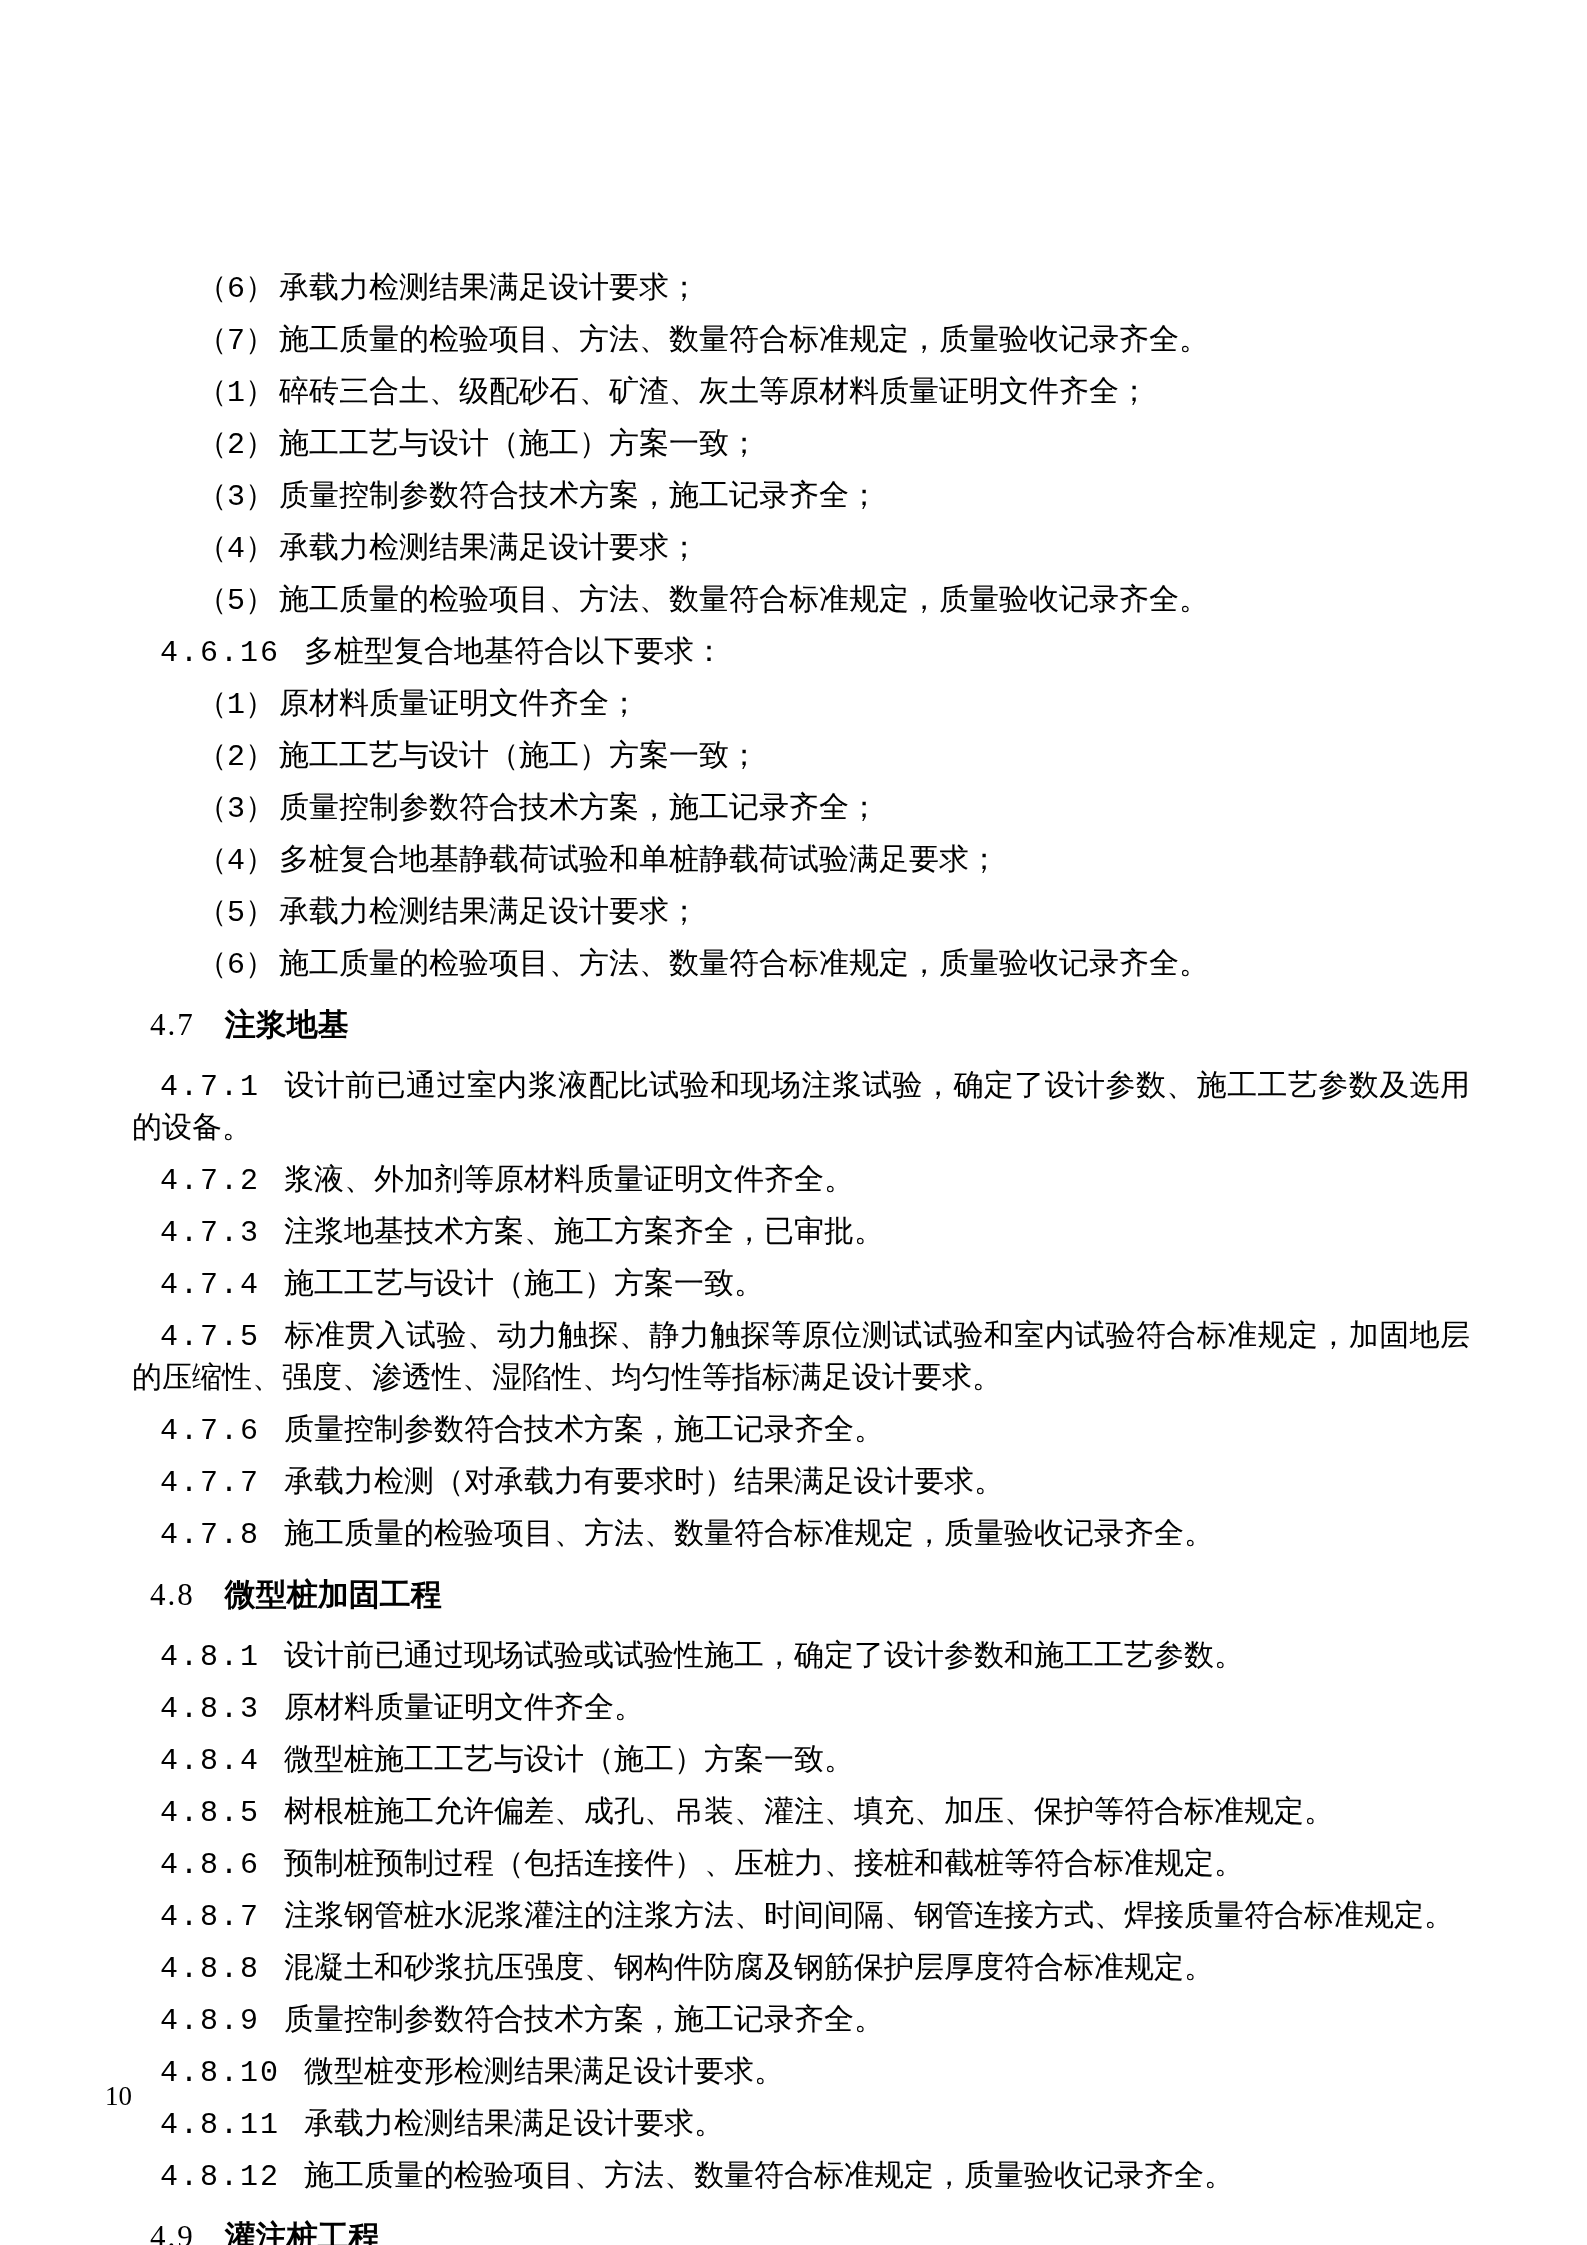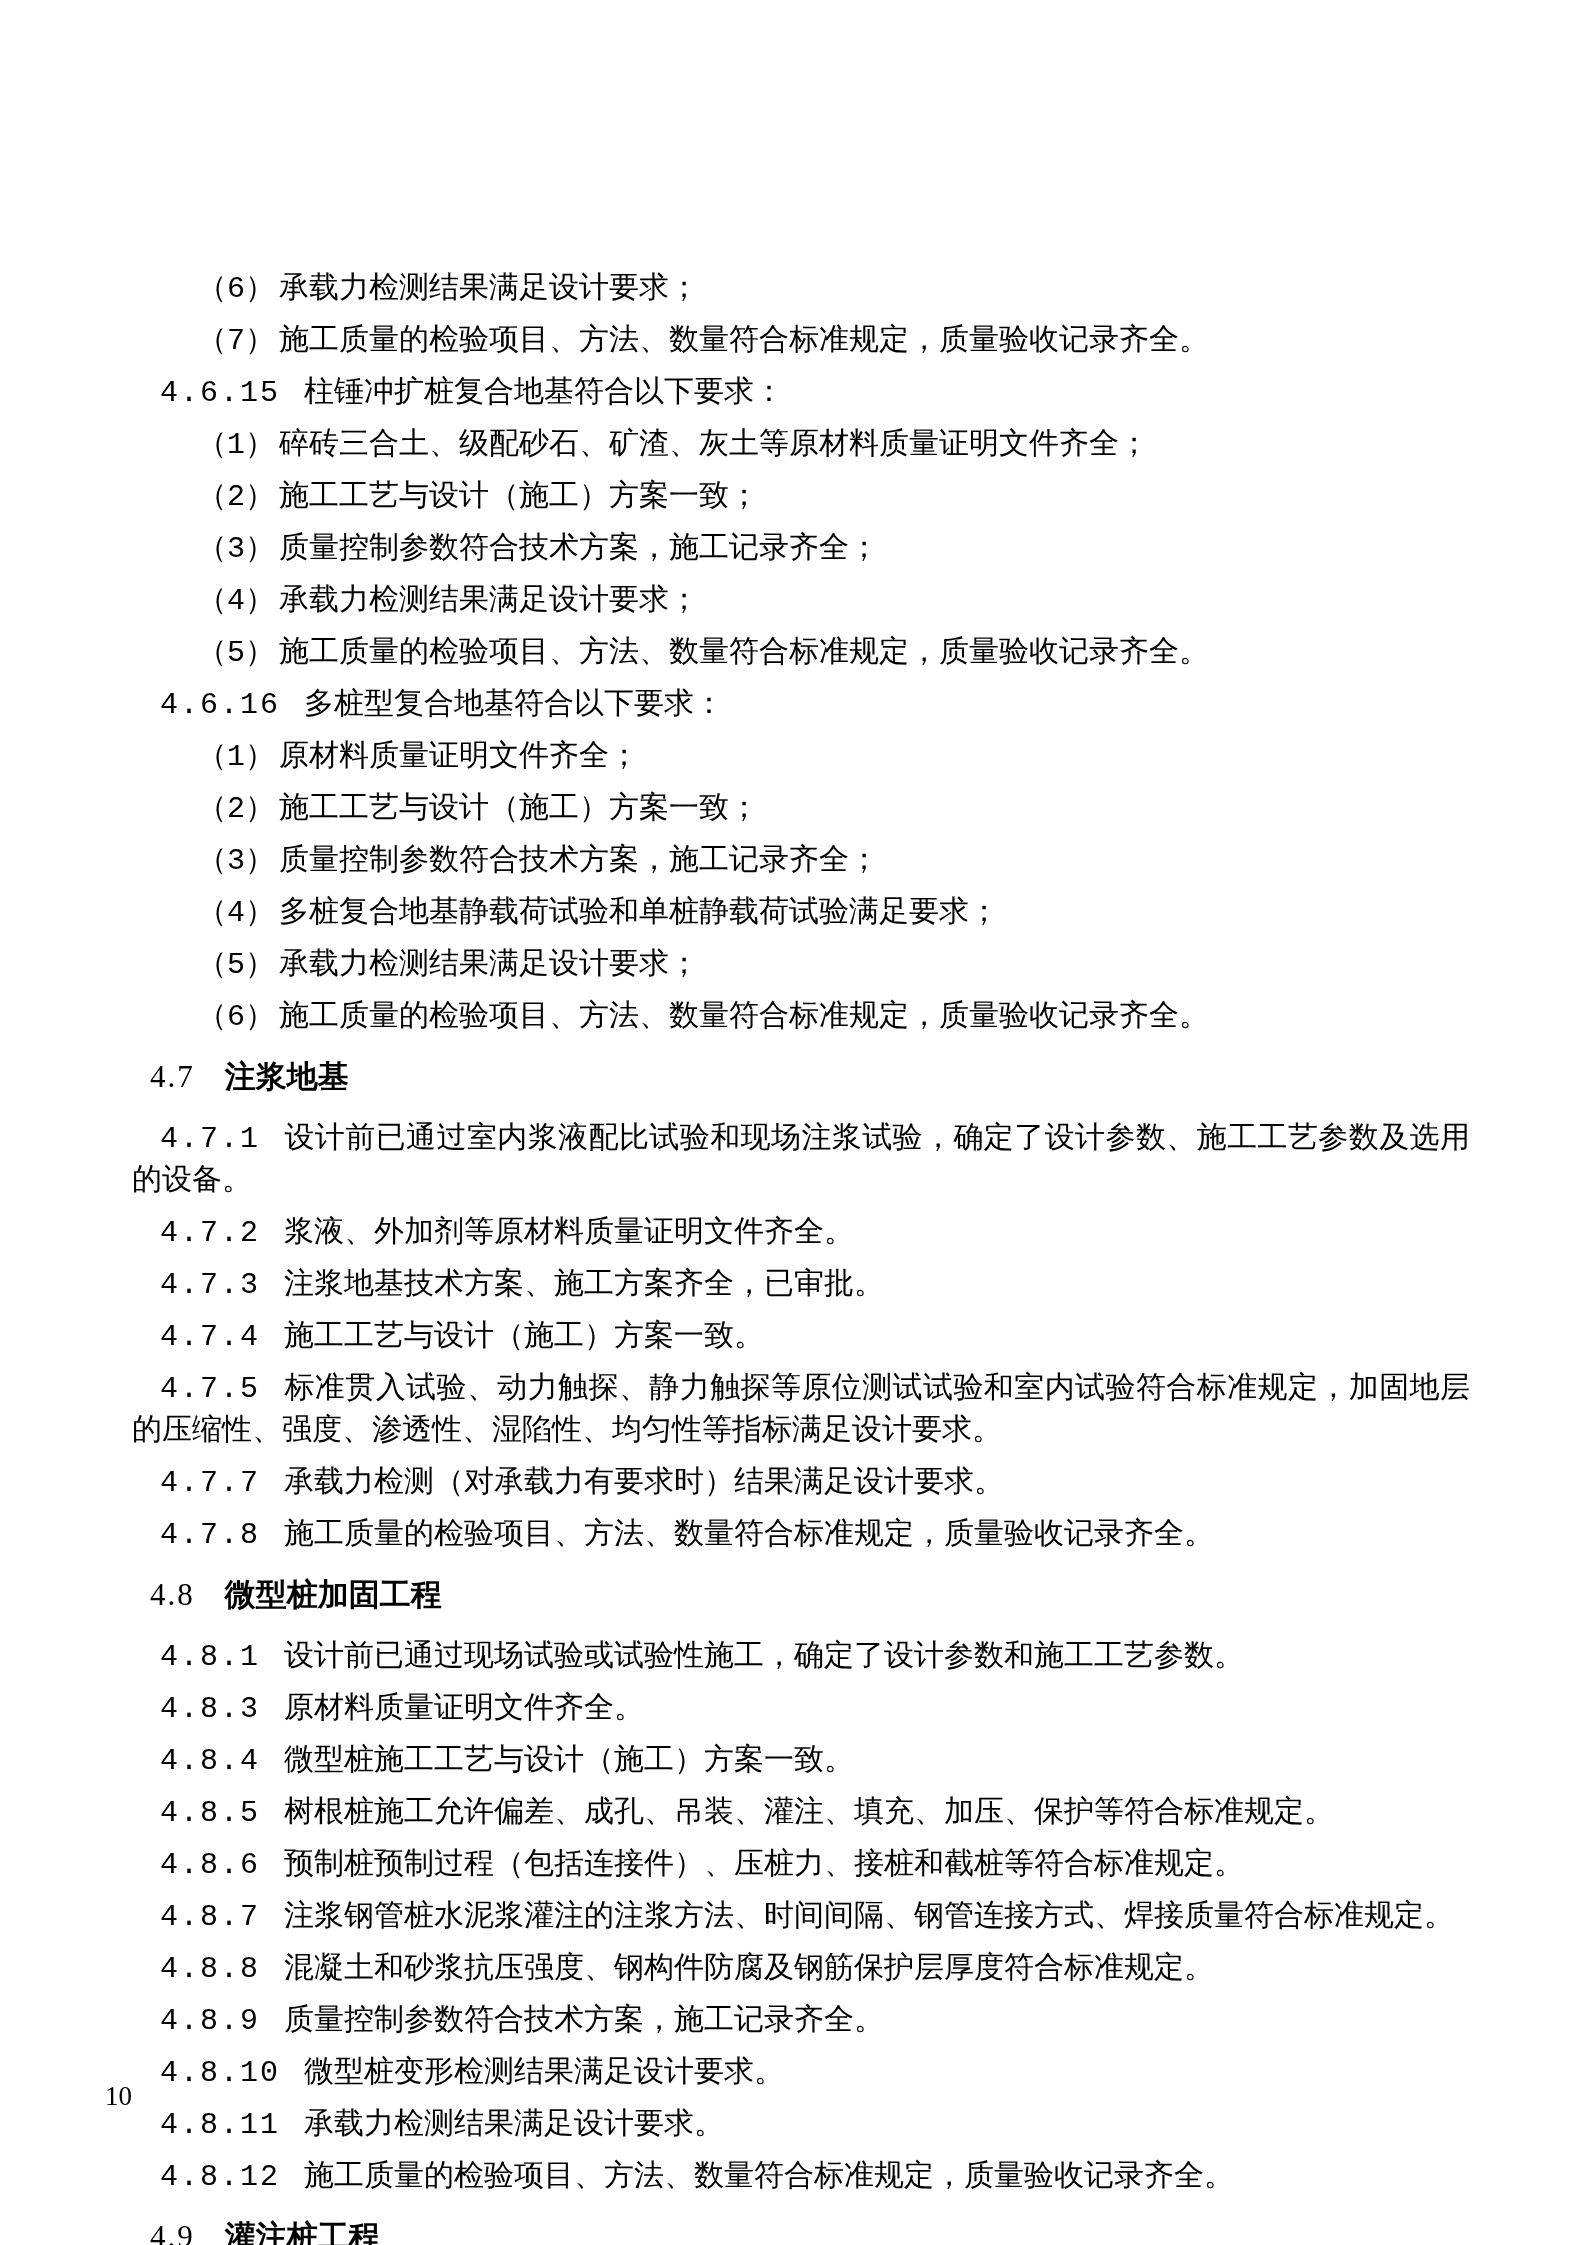--- a/index.html
+++ b/index.html
@@ -57,39 +57,39 @@
     font-size: 27px;
     line-height: 36px;
   }
 </style>
 </head>
 <body>
 
 <main class="page-content" id="content">
     <p class="sub"><span class="label">（6）</span><span class="txt">承载力检测结果满足设计要求；</span></p>
     <p class="sub"><span class="label">（7）</span><span class="txt">施工质量的检验项目、方法、数量符合标准规定，质量验收记录齐全。</span></p>
-    <p class="clause"><span class="num">4.6.15</span><span class="txt">柱锤冲扩桩复合地基符合以下要求：</span></p>
     <p class="sub"><span class="label">（1）</span><span class="txt">碎砖三合土、级配砂石、矿渣、灰土等原材料质量证明文件齐全；</span></p>
     <p class="sub"><span class="label">（2）</span><span class="txt">施工工艺与设计（施工）方案一致；</span></p>
     <p class="sub"><span class="label">（3）</span><span class="txt">质量控制参数符合技术方案，施工记录齐全；</span></p>
     <p class="sub"><span class="label">（4）</span><span class="txt">承载力检测结果满足设计要求；</span></p>
     <p class="sub"><span class="label">（5）</span><span class="txt">施工质量的检验项目、方法、数量符合标准规定，质量验收记录齐全。</span></p>
     <p class="clause"><span class="num">4.6.16</span><span class="txt">多桩型复合地基符合以下要求：</span></p>
     <p class="sub"><span class="label">（1）</span><span class="txt">原材料质量证明文件齐全；</span></p>
     <p class="sub"><span class="label">（2）</span><span class="txt">施工工艺与设计（施工）方案一致；</span></p>
     <p class="sub"><span class="label">（3）</span><span class="txt">质量控制参数符合技术方案，施工记录齐全；</span></p>
     <p class="sub"><span class="label">（4）</span><span class="txt">多桩复合地基静载荷试验和单桩静载荷试验满足要求；</span></p>
     <p class="sub"><span class="label">（5）</span><span class="txt">承载力检测结果满足设计要求；</span></p>
     <p class="sub"><span class="label">（6）</span><span class="txt">施工质量的检验项目、方法、数量符合标准规定，质量验收记录齐全。</span></p>
     <h2 class="heading"><span class="num">4.7</span><span class="title">注浆地基</span></h2>
     <p class="clause"><span class="num">4.7.1</span><span class="txt">设计前已通过室内浆液配比试验和现场注浆试验，确定了设计参数、施工工艺参数及选用的设备。</span></p>
     <p class="clause"><span class="num">4.7.2</span><span class="txt">浆液、外加剂等原材料质量证明文件齐全。</span></p>
     <p class="clause"><span class="num">4.7.3</span><span class="txt">注浆地基技术方案、施工方案齐全，已审批。</span></p>
     <p class="clause"><span class="num">4.7.4</span><span class="txt">施工工艺与设计（施工）方案一致。</span></p>
     <p class="clause"><span class="num">4.7.5</span><span class="txt">标准贯入试验、动力触探、静力触探等原位测试试验和室内试验符合标准规定，加固地层的压缩性、强度、渗透性、湿陷性、均匀性等指标满足设计要求。</span></p>
+    <p class="clause"><span class="num">4.7.6</span><span class="txt">质量控制参数符合技术方案，施工记录齐全。</span></p>
     <p class="clause"><span class="num">4.7.7</span><span class="txt">承载力检测（对承载力有要求时）结果满足设计要求。</span></p>
     <p class="clause"><span class="num">4.7.8</span><span class="txt">施工质量的检验项目、方法、数量符合标准规定，质量验收记录齐全。</span></p>
     <h2 class="heading"><span class="num">4.8</span><span class="title">微型桩加固工程</span></h2>
     <p class="clause"><span class="num">4.8.1</span><span class="txt">设计前已通过现场试验或试验性施工，确定了设计参数和施工工艺参数。</span></p>
     <p class="clause"><span class="num">4.8.3</span><span class="txt">原材料质量证明文件齐全。</span></p>
     <p class="clause"><span class="num">4.8.4</span><span class="txt">微型桩施工工艺与设计（施工）方案一致。</span></p>
     <p class="clause"><span class="num">4.8.5</span><span class="txt">树根桩施工允许偏差、成孔、吊装、灌注、填充、加压、保护等符合标准规定。</span></p>
     <p class="clause"><span class="num">4.8.6</span><span class="txt">预制桩预制过程（包括连接件）、压桩力、接桩和截桩等符合标准规定。</span></p>
     <p class="clause"><span class="num">4.8.7</span><span class="txt">注浆钢管桩水泥浆灌注的注浆方法、时间间隔、钢管连接方式、焊接质量符合标准规定。</span></p>
     <p class="clause"><span class="num">4.8.8</span><span class="txt">混凝土和砂浆抗压强度、钢构件防腐及钢筋保护层厚度符合标准规定。</span></p>

